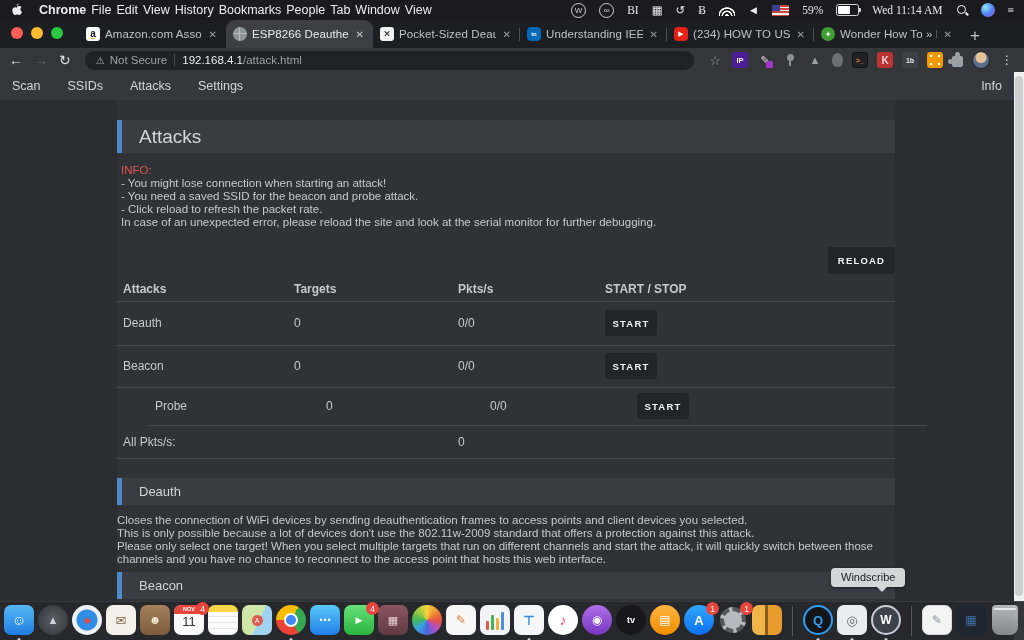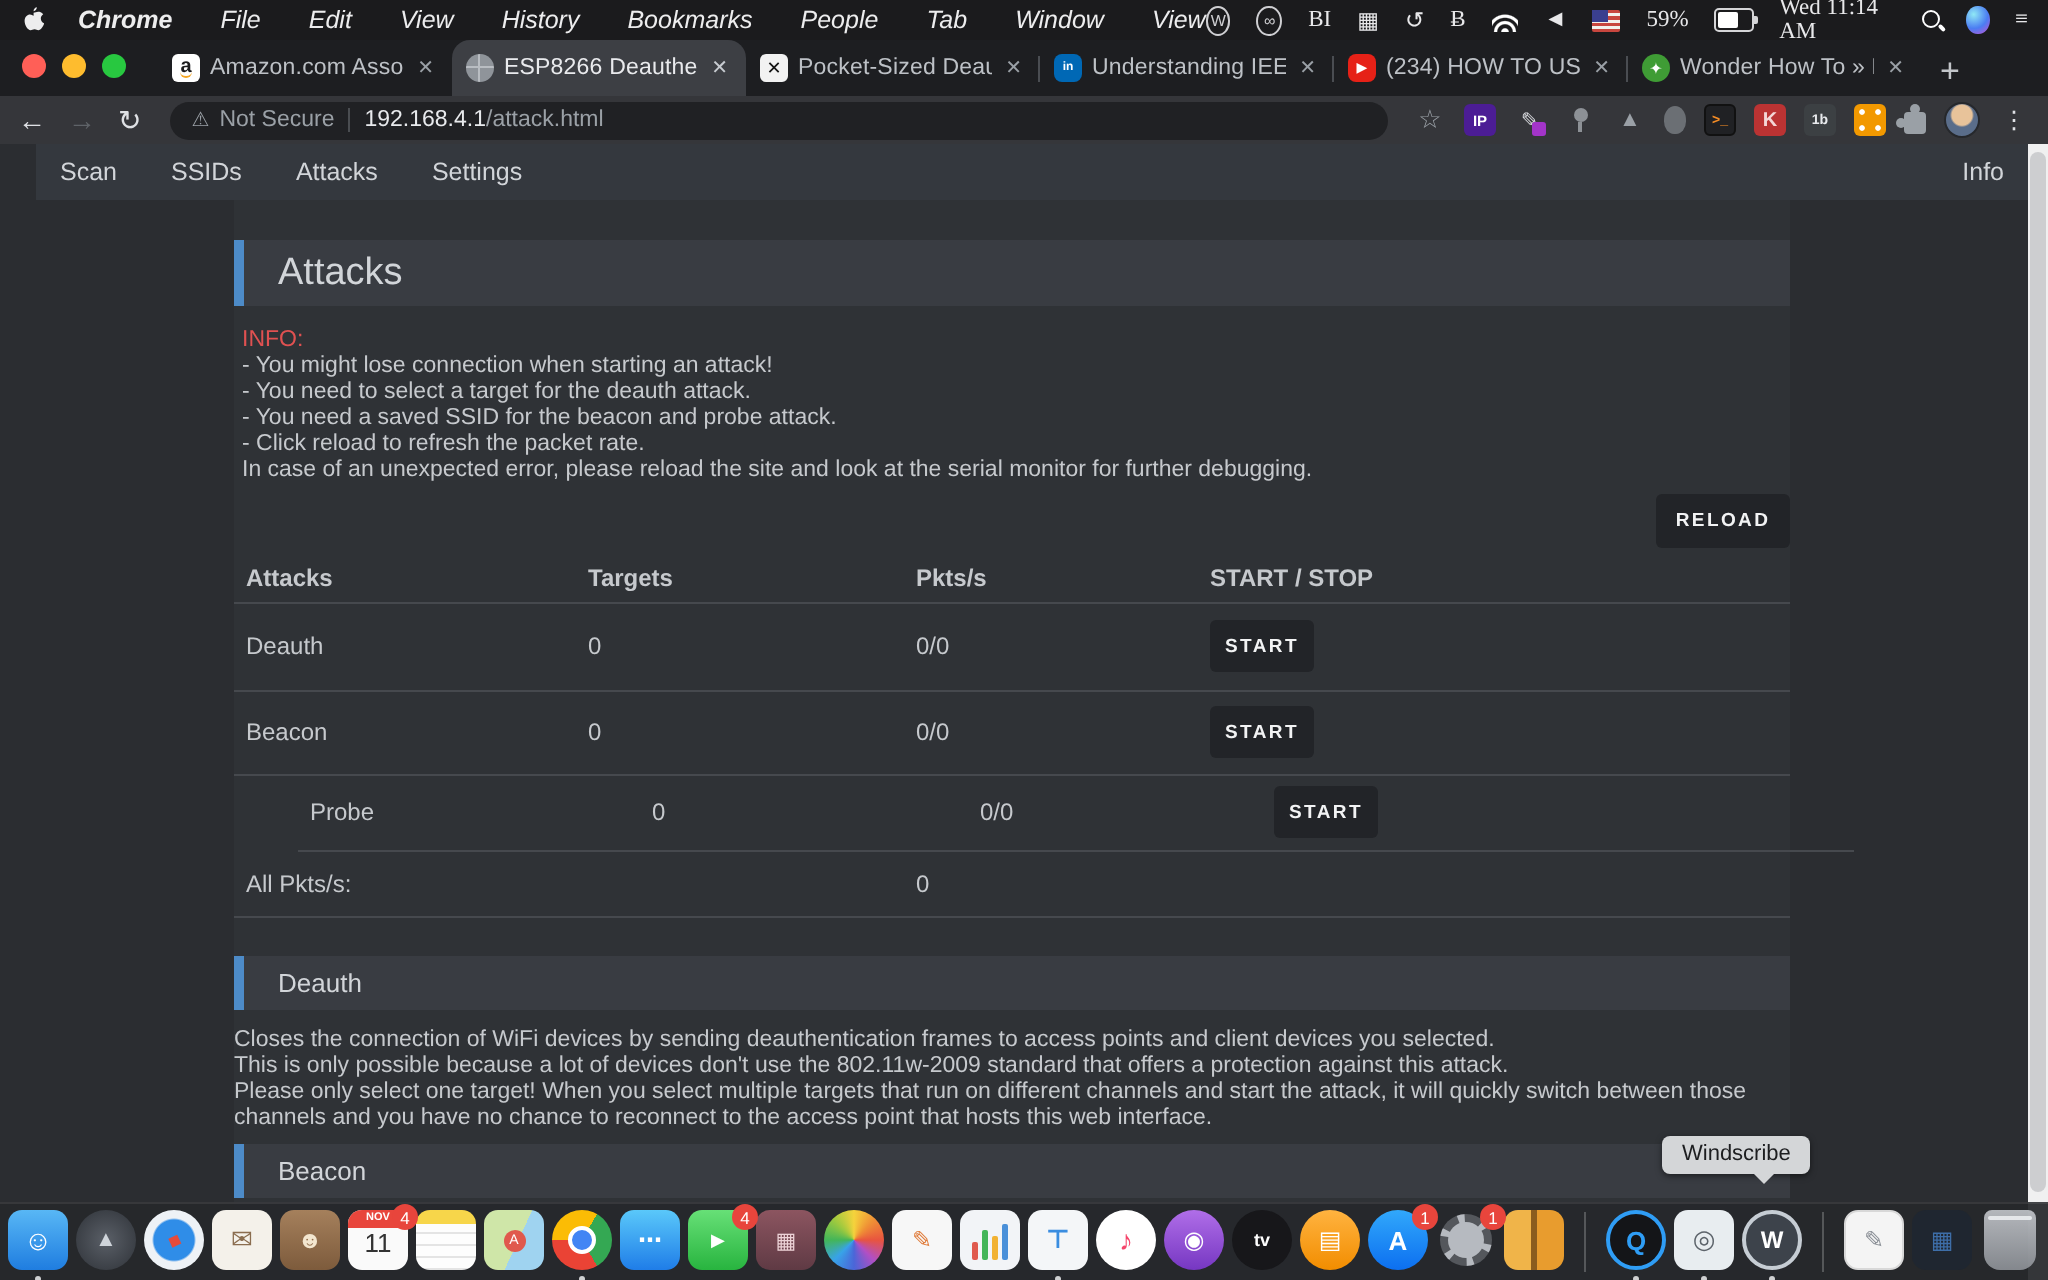--- a/index.html
+++ b/index.html
@@ -71,21 +71,21 @@
   .x-term{background:#202124;border:1px solid #111;color:#f28b25;font-size:7px;font-weight:bold;}
   .x-k{background:#b33;color:#f4d7d7;font-weight:bold;font-size:10px;}
   .x-1b{background:#3c4043;color:#e8eaed;font-size:7px;font-weight:bold;}
   .x-grid{background:#f29900;background-image:radial-gradient(circle at 4px 4px,#fff 1.2px,rgba(0,0,0,0) 1.6px),radial-gradient(circle at 12px 4px,#fff 1.2px,rgba(0,0,0,0) 1.6px),radial-gradient(circle at 4px 12px,#fff 1.2px,rgba(0,0,0,0) 1.6px),radial-gradient(circle at 12px 12px,#fff 1.2px,rgba(0,0,0,0) 1.6px);}
   .x-puzzle{position:relative;background:#9aa0a6;width:11px;height:11px;border-radius:2px;margin-top:3px;}
   .x-puzzle::before{content:"";position:absolute;top:-4px;left:3px;width:5px;height:5px;border-radius:50%;background:#9aa0a6;}
   .x-puzzle::after{content:"";position:absolute;left:-4px;top:3px;width:5px;height:5px;border-radius:50%;background:#9aa0a6;}
   .x-avatar{border-radius:50%;background:radial-gradient(circle at 50% 35%,#e8c39a 0 5px,#5a6d8a 6px);border:1px solid #26282c;width:18px;height:18px;}
   .x-dots{color:#dfe1e5;font-size:12px;}
   
-  .sitenav{position:absolute;top:72px;left:0;right:0;height:28px;background:#34383e;display:flex;align-items:center;padding:0 12px;box-sizing:border-box;color:#d2d5d9;font-size:12.5px;gap:43px;z-index:10;margin-left:18px;}
+  .sitenav{position:absolute;top:72px;left:0;right:0;height:28px;background:#34383e;display:flex;align-items:center;padding:0 12px;box-sizing:border-box;color:#d2d5d9;font-size:12.5px;gap:43px;z-index:10;}
   .sitenav .nav-right{margin-left:auto;padding-right:10px;}
   .content-bg{position:absolute;top:100px;left:0;right:0;bottom:0;background:#2b2d31;}
   .column{position:absolute;left:117px;top:100px;width:778px;bottom:0;background:#2f3236;}
   .panel{position:absolute;left:117px;width:778px;background:#393c42;border-left:5px solid #4d8bc8;box-sizing:border-box;display:flex;align-items:center;padding-left:17px;color:#d2d5d9;z-index:5;}
   .panel.big{top:120px;height:33px;font-size:19px;}
   .panel.small{height:27px;font-size:13px;}
   .infoblock{position:absolute;left:121px;top:164px;font-size:11.5px;line-height:13px;color:#c6c9cd;z-index:5;}
   .infoblock .red{color:#e05151;}
   .btn{position:absolute;background:#222428;border:none;color:#f2f3f4;font-family:inherit;font-size:9.5px;font-weight:bold;letter-spacing:1.2px;border-radius:3px;display:flex;align-items:center;justify-content:center;z-index:6;}
   .reload-btn{left:828px;top:247px;width:67px;height:27px;}
@@ -157,21 +157,21 @@
 </head>
 <body>
 
 <div class="menubar">
   <div class="mb-left">
     <span style="display:flex;">
       <svg width="12" height="14" viewBox="0 0 12 14">
           <path fill="#ededee" d="M8.4.6c.1 1-.7 2-1.6 2-.1-1 .8-2 1.6-2zM6.8 3.4c.9 0 1.5-.6 2.5-.5.4 0 1.6.2 2.3 1.2-1.8 1.2-1.5 3.8.5 4.6-.4 1.2-1.6 3.4-2.9 3.4-.8 0-1-.5-1.9-.5-1 0-1.3.5-2 .5C3.9 12.1 2.3 9.6 2.3 7.5c0-2.1 1.4-3.2 2.7-3.2.8 0 1.3.6 1.8.6z"></path>
         </svg>
     </span>
-    <span id="menu-items" style="display:flex;gap:24px;font-style:italic;">
+    <span id="menu-items" style="display:flex;gap:5px;">
         <span class="mb-item bold">Chrome</span>
         <span class="mb-item">File</span>
         <span class="mb-item">Edit</span>
         <span class="mb-item">View</span>
         <span class="mb-item">History</span>
         <span class="mb-item">Bookmarks</span>
         <span class="mb-item">People</span>
         <span class="mb-item">Tab</span>
         <span class="mb-item">Window</span>
         <span class="mb-item">View</span>
@@ -279,21 +279,20 @@
     </span>
   <span class="nav-right">Info</span>
 </div>
 
 <div class="panel big">Attacks</div>
 
 <div class="infoblock">
   <div class="red">INFO:</div>
   <div id="info-lines">
       <div>- You might lose connection when starting an attack!</div>
-      <div>- You need to select a target for the deauth attack.</div>
       <div>- You need a saved SSID for the beacon and probe attack.</div>
       <div>- Click reload to refresh the packet rate.</div>
       <div>In case of an unexpected error, please reload the site and look at the serial monitor for further debugging.</div>
     </div>
 </div>
 
 <button class="btn reload-btn">RELOAD</button>
 
 <div class="thead" id="thead">
     <span class="td c0">Attacks</span>

